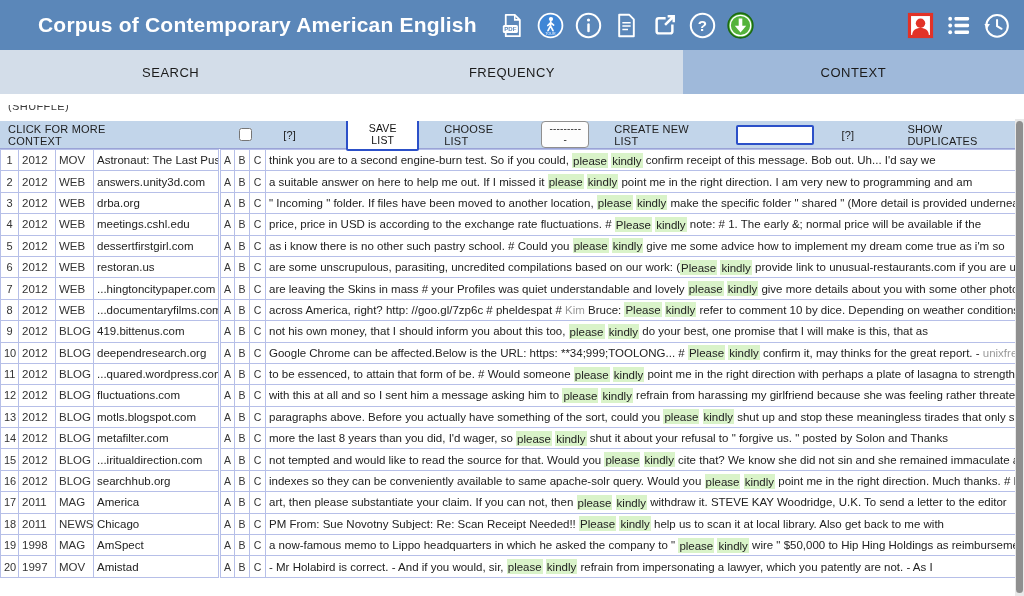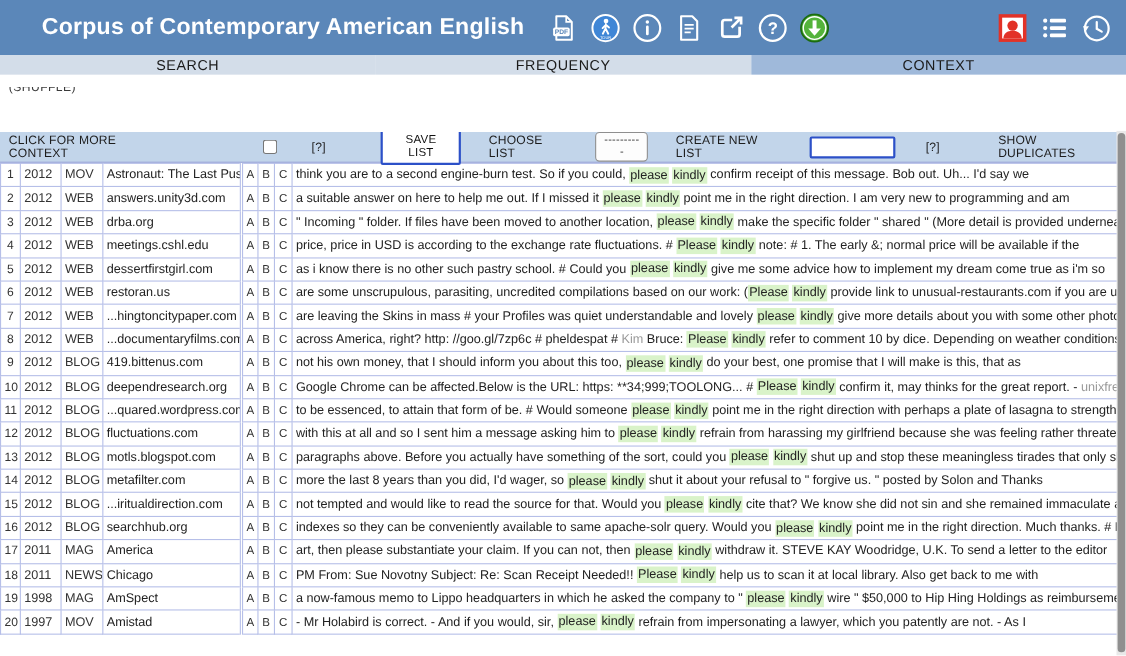--- a/index.html
+++ b/index.html
@@ -12,30 +12,30 @@
     height:50px;background:var(--header-blue,#5b87b9);
     display:flex;align-items:center;gap:12px;
     padding:0 14px 0 28px;box-sizing:border-box;
   }
   .title{font-size:21px;font-weight:700;color:#fff;margin:10px;white-space:nowrap;letter-spacing:.2px}
   .icon-group{display:flex;align-items:center;gap:11px}
   .hicon{width:27px;height:27px;display:flex;cursor:pointer}
   .hicon svg{width:100%;height:100%}
   .grow{flex:1}
   
-  .tabs{height:18px;display:flex}
+  .tabs{height:44px;display:flex}
   .tab{
     flex:1;display:flex;align-items:center;justify-content:center;
     font-size:13px;color:#1b1b1b;letter-spacing:.5px;cursor:pointer;
     background:var(--tab-inactive,#d3dde9);
   }
   .tab.active{background:var(--tab-active,#9fb9da)}
   .tab.account{background:var(--tab-account,#dee7f2)}
   
-  .shuffle-zone{height:52px;position:relative;background:#fff}
+  .shuffle-zone{height:27px;position:relative;background:#fff}
   .clip{position:absolute;left:8px;top:11px;height:9px;overflow:hidden}
   .shuffle-link{display:block;font-size:11px;line-height:13px;margin-top:-5px;color:#3a3a3a;letter-spacing:.4px;cursor:pointer}
   
   .toolbar{
     height:28px;background:var(--toolbar-bg,#c2d5ea);
     display:flex;align-items:center;gap:25px;
     padding:0 14px 0 8px;box-sizing:border-box;
     font-size:11px;color:#1d1d1d;letter-spacing:.2px;
     border-bottom:1px solid #9aa3d6;
   }

